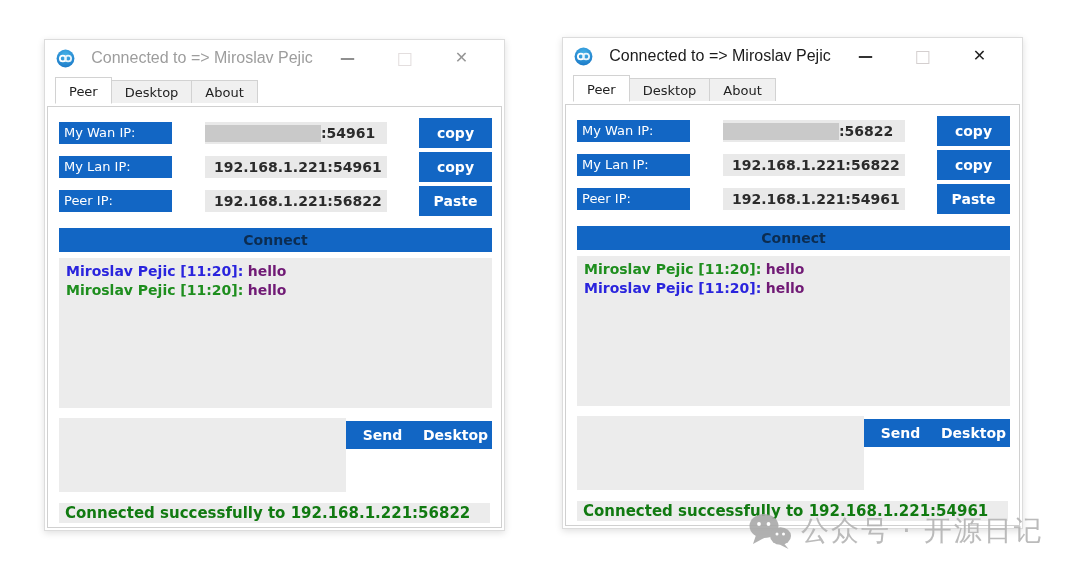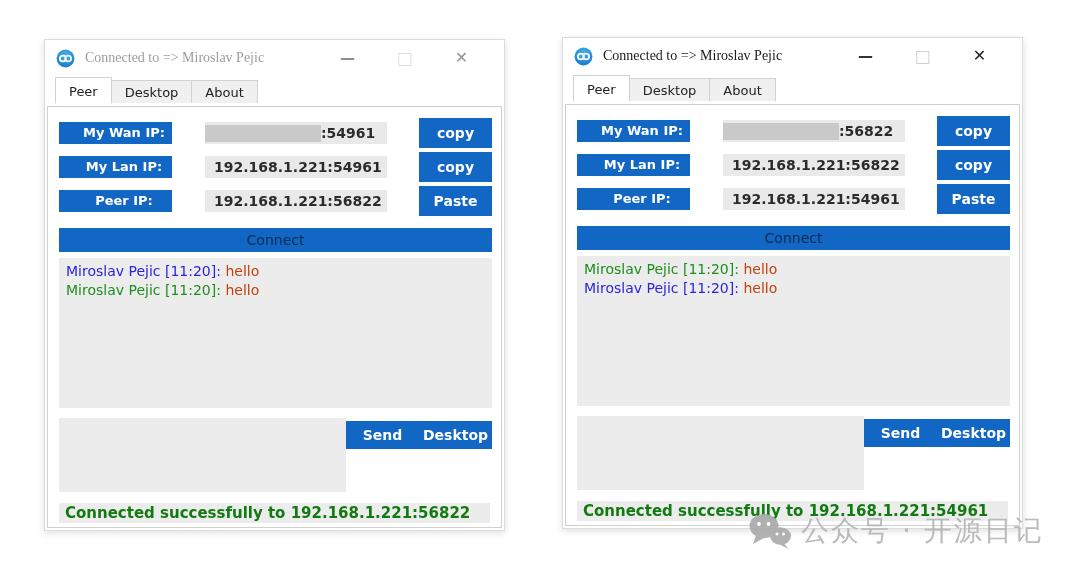--- a/index.html
+++ b/index.html
@@ -8,22 +8,22 @@
   .stage { position:relative; width:1080px; height:575px; background:#fff; }
 
   
   .win { position:absolute; width:461px; height:492px; background:#fff;
          border:1px solid #dcdcdc; box-shadow:0 2px 7px rgba(0,0,0,.13); }
   #win0 { left:44px;  top:39px; }
   #win1 { left:562px; top:37px; }
 
   .titlebar { height:36px; display:flex; align-items:center; padding:0 14px 0 11px; }
   .app-icon { width:19px; height:19px; margin-right:10px; flex:0 0 auto; }
-  .title { font-family:Liberation Serif, serif; font-size:14px; flex:1;
-           white-space:nowrap; overflow:hidden; }
+  .title { font-family:Liberation Sans, sans-serif; font-size:16px; flex:1;
+           white-space:nowrap; overflow:hidden;text-align:center; }
   .win.inactive .title { color:#9d9d9d; }
   .win.active   .title { color:#1b1b1b; }
   .ctrl { width:57px; text-align:center; font-size:15px; line-height:36px; cursor:default; }
   .ctrl.min { font-weight:bold; }
   .win.inactive .ctrl.min { color:#8f8f8f; } .win.active .ctrl.min { color:#333; }
   .ctrl.max { font-size:17px; }
   .win.inactive .ctrl.max { color:#e3dede; } .win.active .ctrl.max { color:#d4cfcf; }
   .ctrl.close { font-size:16px; }
   .win.inactive .ctrl.close { color:#969696; } .win.active .ctrl.close { color:#222; }
 
@@ -33,36 +33,36 @@
          border-bottom:none; height:23px; padding:4px 13px 0 13px; margin-right:-1px; }
   .tab.active { background:#fff; height:27px; padding-top:6px; margin-bottom:-1px;
                 border-bottom:1px solid #fff; position:relative; z-index:3; }
 
   
   .panel { position:absolute; left:2px; top:66px; width:455px; height:422px;
            border:1px solid #d0d0d0; background:#fff; padding:11px 9px 5px 11px; z-index:1; }
 
   .row { display:flex; align-items:center; height:30px; margin-bottom:4px; }
   .row-label { width:113px; height:22px; background:var(--blue); color:#fff;
-               font-weight:bold; font-size:13px; line-height:22px; padding-left:17px;text-align:center; }
+               font-weight:normal; font-size:13px; line-height:22px; padding-left:5px; }
   .row-value { width:182px; height:22px; background:#e9e9e9; margin-left:33px;
                font-size:14px; font-weight:600; color:#2b2b2b;
                display:flex; align-items:center; padding-left:9px; }
   .row-value.redacted { padding-left:0; }
   .redact { width:116px; height:17px; background:#c9c9c9; flex:0 0 auto; }
   .sq-btn { margin-left:auto; width:73px; height:30px; background:var(--blue); color:#fff;
             border:none; font-family:inherit; font-weight:bold; font-size:14px; cursor:pointer; }
 
   .connect-btn { display:block; margin-top:12px; width:433px; height:24px; background:var(--blue);
-                 color:#0c2c50; border:none; font-family:inherit; font-weight:normal; font-size:14px; cursor:pointer; }
+                 color:#0c2c50; border:none; font-family:inherit; font-weight:bold; font-size:14px; cursor:pointer; }
 
   .chat { margin-top:6px; width:433px; height:150px; background:#ececec;
           padding:4px 7px; font-size:14px; line-height:19px; overflow:hidden; }
-  .msg-label { font-weight:normal;text-align:right; }
-  .msg-text  { color:#c2410c; }
+  .msg-label { font-weight:bold;text-align:right; }
+  .msg-text  { color:#701a75;font-weight:bold; }
 
   .input-row { display:flex; margin-top:10px; height:74px; }
   .input-box { width:326px; height:74px; background:#ececec; border:none; resize:none;
                font-family:inherit; font-size:14px; padding:4px 6px; }
   .btn-col { margin-left:auto; display:flex; flex-direction:row;
              justify-content:space-between; padding:3px 0 6px; }
   .btn-col .sq-btn { height:28px; margin-left:0; }
 
   .statusbar { margin-top:11px; width:431px; height:20px; background:#ececec;
                color:#117a11; font-weight:bold; font-size:15px; line-height:20px;

